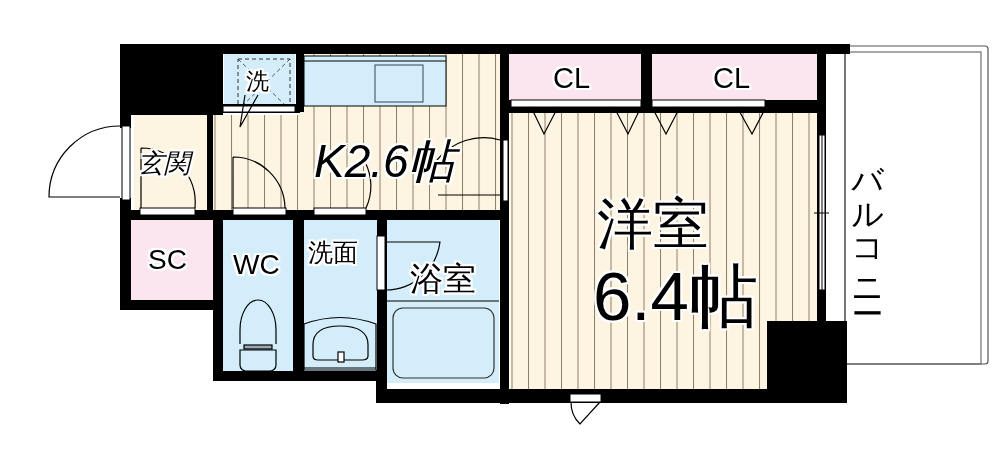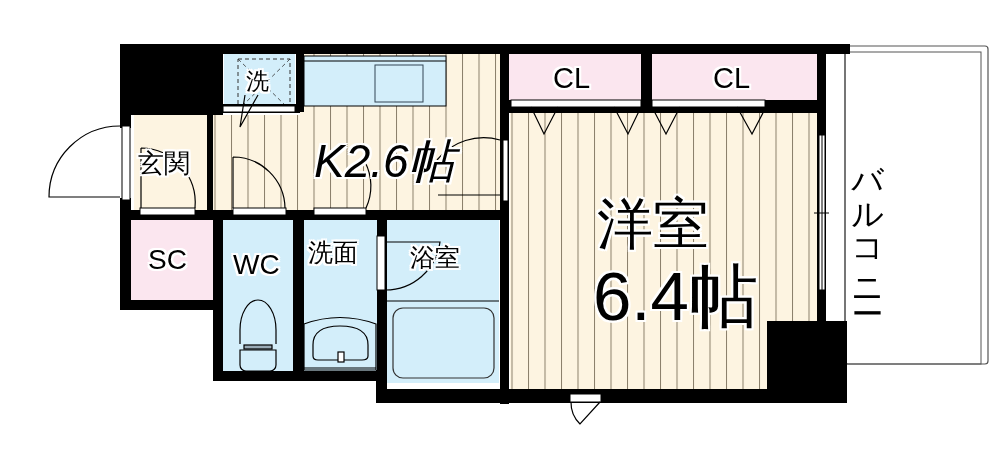--- a/index.html
+++ b/index.html
@@ -119,24 +119,24 @@
     <rect x="338" y="352" width="6" height="10" fill="#fff"></rect>
     <line x1="304" y1="368" x2="376" y2="368"></line>
   </g>
 
   <g fill="none" stroke="#000" stroke-width="1.2">
     <line x1="387" y1="301" x2="499" y2="301"></line>
     <rect x="393" y="308" width="101" height="70" rx="10" stroke="#333"></rect>
   </g>
 </svg>
 
-<div class="lbl" style="left:138px;top:150px;font-size:26px;">玄関</div>
+<div class="lbl" style="left:138px;top:150px;font-size:26px;font-style:italic;">玄関</div>
 <div class="lbl" style="left:148px;top:246px;font-size:28px;font-family:'Liberation Sans',sans-serif;text-align:center;">SC</div>
 <div class="lbl" style="left:246px;top:70px;font-size:23px;">洗</div>
 <div class="lbl" style="left:314px;top:138px;font-size:46px;font-family:'Liberation Sans',sans-serif;font-style:italic;">K2.6帖</div>
 <div class="lbl" style="left:233px;top:251px;font-size:28px;font-family:'Liberation Sans',sans-serif;">WC</div>
 <div class="lbl" style="left:308px;top:240px;font-size:25px;">洗面</div>
-<div class="lbl" style="left:410px;top:245px;font-size:25px;text-align:right;">浴室</div>
+<div class="lbl" style="left:410px;top:262px;font-size:33px;text-align:right;">浴室</div>
 <div class="lbl" style="left:553px;top:64px;font-size:29px;font-family:'Liberation Sans',sans-serif;">CL</div>
 <div class="lbl" style="left:713px;top:64px;font-size:29px;font-family:'Liberation Sans',sans-serif;">CL</div>
 <div class="lbl" style="left:597px;top:196px;font-size:56px;">洋室</div>
 <div class="lbl" style="left:593px;top:262px;font-size:69px;font-family:'Liberation Sans',sans-serif;">6.4帖</div>
 <div class="lbl vert" style="left:852px;top:144px;font-size:32px;">バルコニー</div>
 
 </body></html>

